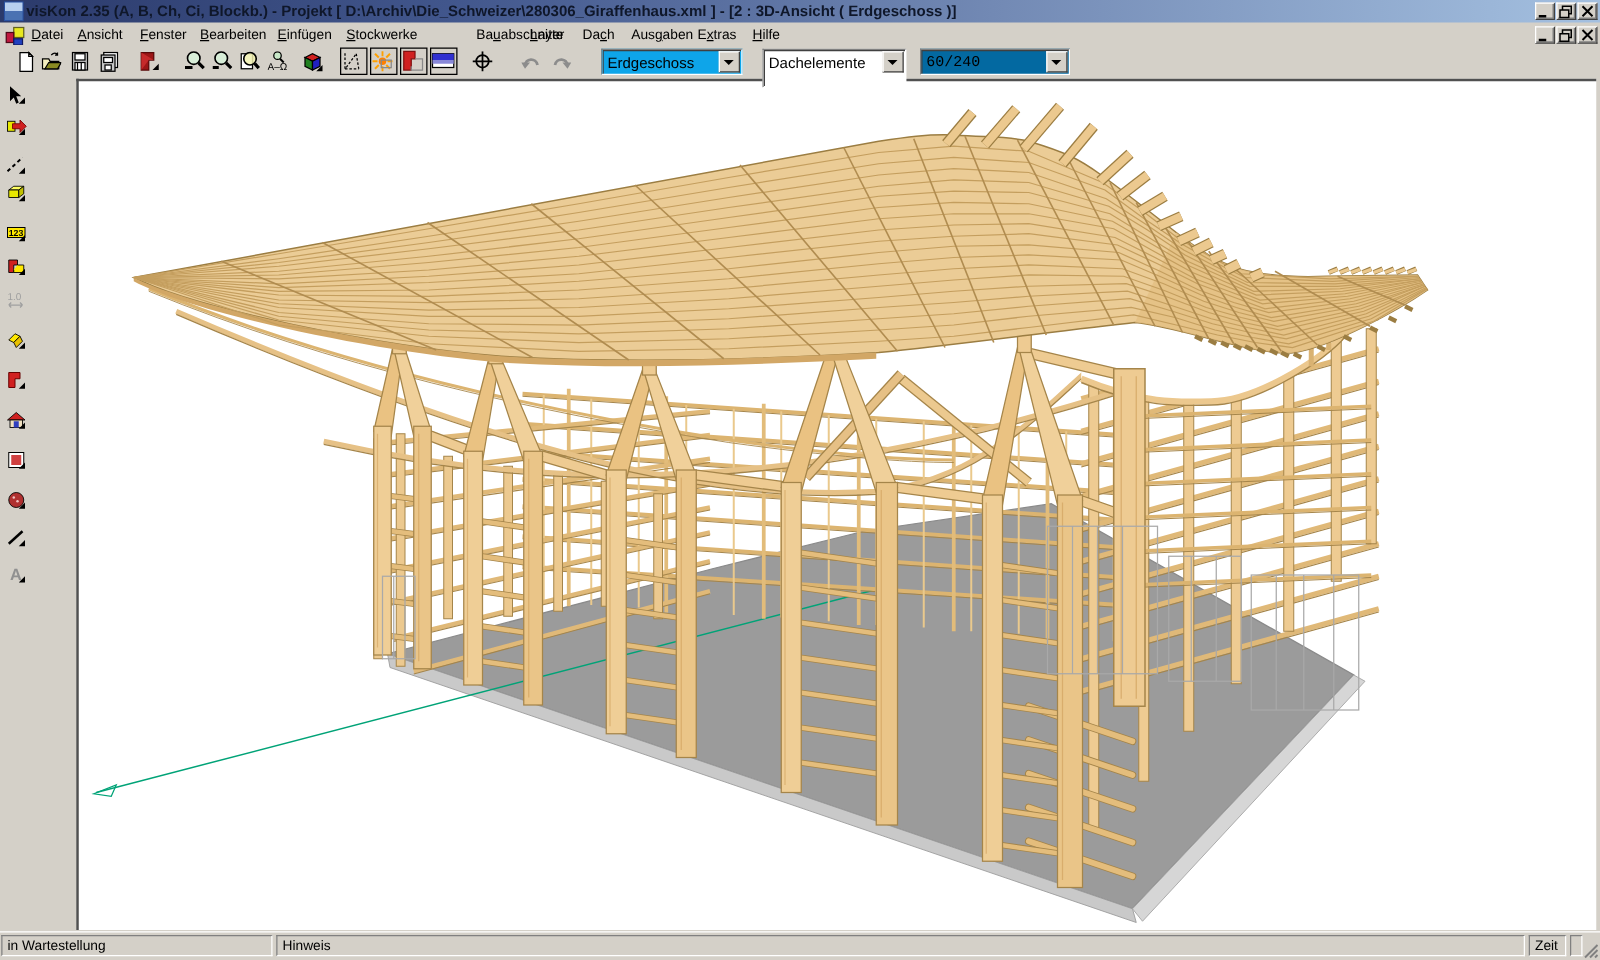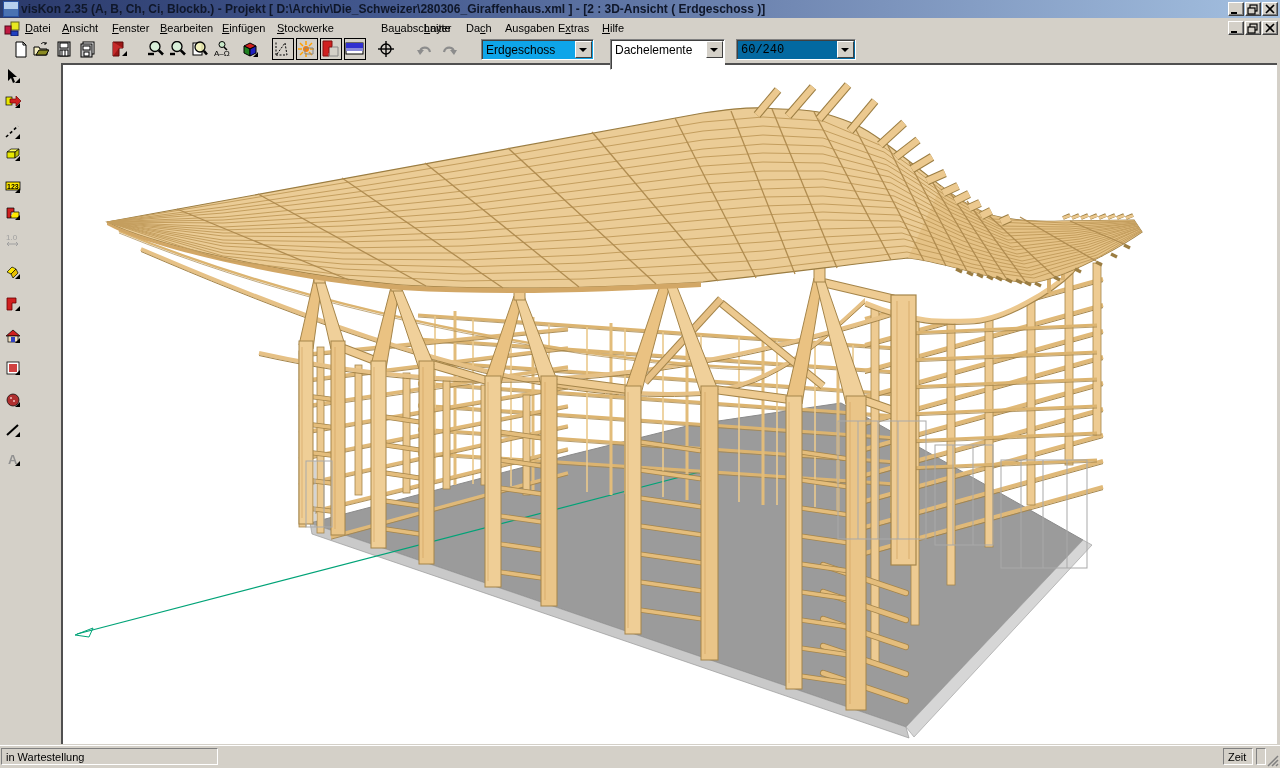--- a/index.html
+++ b/index.html
@@ -580,20 +580,21 @@
 <svg style="position:absolute;left:5px;top:422px" width="17" height="17" viewBox="0 0 17 17">
     <path d="M2,13 L13,3" stroke="#000" stroke-width="2"></path>
     <polygon points="10,15 15,15 15,10" fill="#000"></polygon>
   </svg>
 <svg style="position:absolute;left:5px;top:451px" width="17" height="17" viewBox="0 0 17 17">
     <text x="3" y="13" font-size="13" font-weight="bold" fill="#909090" font-family="Liberation Sans">A</text>
     <polygon points="10,15 15,15 15,10" fill="#000"></polygon>
   </svg>
 <div id="statusbar">
  <div class="panel" style="left:1px;width:217px;">in Wartestellung</div>
+ <div class="panel" style="left:221px;width:999px;">Hinweis</div>
  <div class="panel" style="left:1223px;width:30px;">Zeit</div>
  <div class="panel" style="left:1256px;width:9px;"></div>
  <svg style="position:absolute;right:1px;bottom:1px" width="13" height="13">
       <g stroke="#808080" stroke-width="1.5">
         <line x1="12" y1="2" x2="2" y2="12"></line>
         <line x1="12" y1="6" x2="6" y2="12"></line>
         <line x1="12" y1="10" x2="10" y2="12"></line>
       </g>
     </svg>
 </div>

